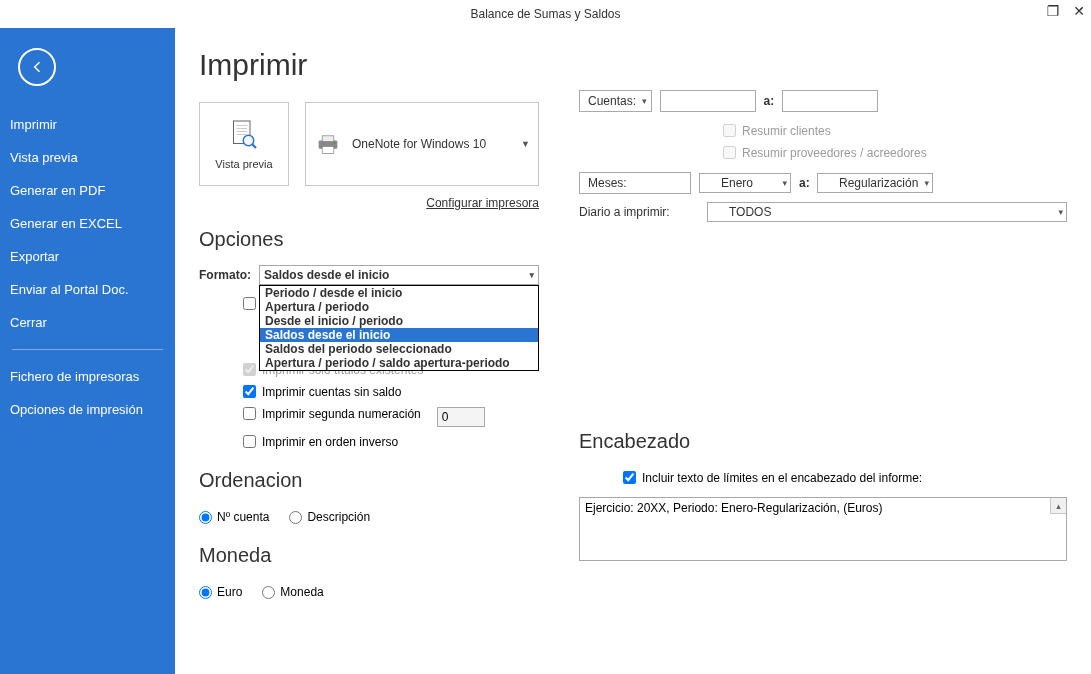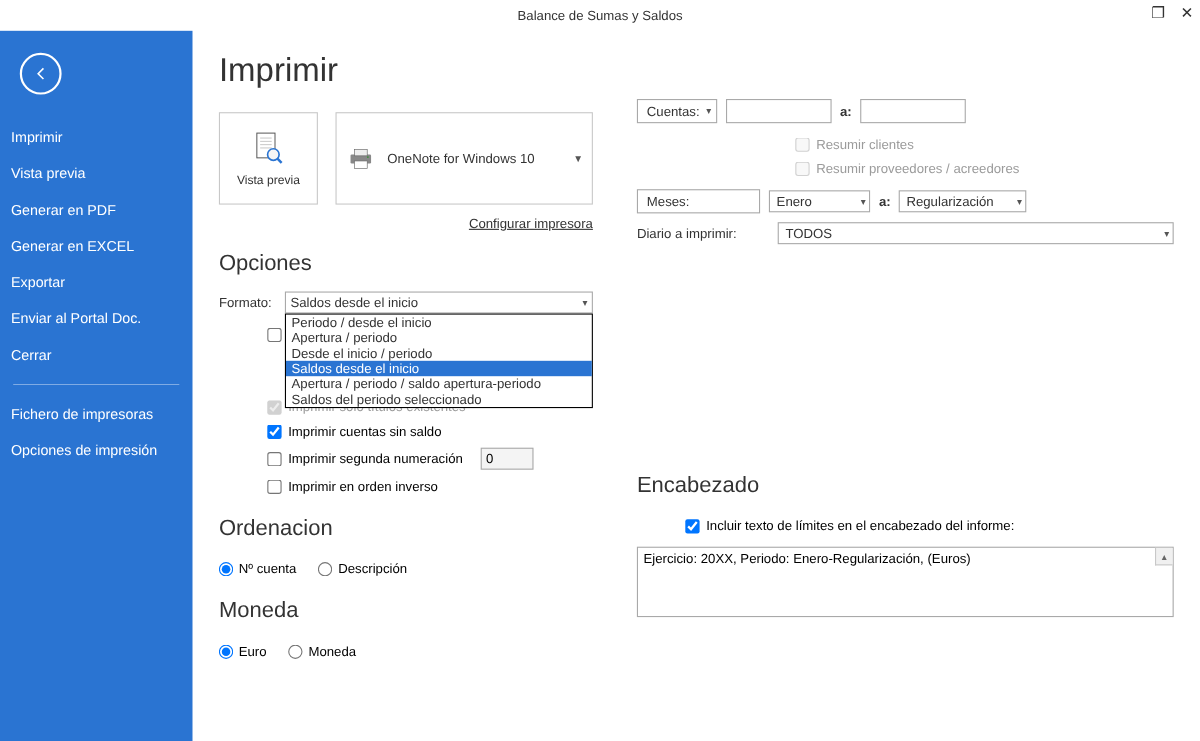--- a/index.html
+++ b/index.html
@@ -36,39 +36,39 @@
 
   .cfg-link { font-size: 12px; color: #333; text-decoration: underline; text-align: right; margin: 4px 0 14px; cursor: pointer; }
 
   .formrow { display: flex; align-items: center; font-size: 12px; color: #333; margin-bottom: 8px; }
   .formrow .lbl { width: 60px; }
   .select, .input { border: 1px solid #a9a9a9; height: 20px; font-size: 12px; padding: 1px 4px; background: #fff; display: flex; align-items: center; justify-content: space-between; }
   .select { cursor: pointer; }
   .input { }
   .num-input { text-align: right; width: 48px; }
 
-  .chk { display: flex; align-items: center; gap: 6px; font-size: 12px; margin: 4px 0; padding-left: 44px; }
+  .chk { display: flex; align-items: flex-start; gap: 6px; font-size: 12px; margin: 4px 0; padding-left: 44px; }
   .chk.disabled { color: #9b9b9b; }
   .chk.disabled input[type=checkbox] { accent-color: #9b9b9b; }
   .chk .spacer { width: 16px; }
   input[type=checkbox], input[type=radio] { width: 13px; height: 13px; }
 
   .rad { display: flex; align-items: center; gap: 5px; font-size: 12px; margin: 4px 20px 4px 0; }
 
   .radios { display: flex; }
 
   .dropdown-open { position: absolute; border: 1px solid #000; background: #fff; font-size: 12px; box-shadow: 0 0 0 0; z-index: 100; }
   .dropdown-open .dd-item { padding: 0 5px; line-height: 14px; cursor: pointer; white-space: nowrap; }
   .dropdown-open .dd-item.sel { background: #2a74d2; color: #fff; }
 
   .r-row { display: flex; align-items: center; gap: 8px; font-size: 12px; color: #333; margin-bottom: 8px; }
   .r-btn-dd { border: 1px solid #a9a9a9; height: 22px; padding: 0 4px 0 8px; display: flex; align-items: center; gap: 6px; cursor: pointer; background:#fff; }
   .r-input { border: 1px solid #a9a9a9; height: 22px; width: 96px; background: #fff; }
   .r-text { width: 10px; text-align: center; font-weight: bold; }
-  .r-long-select { border: 1px solid #a9a9a9; height: 20px; display: flex; align-items: center; justify-content: space-between; padding: 0 3px 0 6px; font-size: 12px; cursor: pointer; background:#fff; }
+  .r-long-select { border: 1px solid #a9a9a9; height: 20px; display: flex; align-items: center; justify-content: space-between; padding: 0 3px 0 21px; font-size: 12px; cursor: pointer; background:#fff; }
 
   .hdr-textarea { border: 1px solid #a9a9a9; min-height: 64px; font-size: 12px; padding: 3px 5px; position: relative; }
   .hdr-textarea .scroll-up { position: absolute; right: 0; top: 0; width: 16px; height: 16px; display:flex; align-items:center; justify-content:center; color:#666; font-size:9px; background:#f0f0f0; border-left:1px solid #c8c8c8; border-bottom:1px solid #c8c8c8; }
 
 </style>
 </head>
 <body>
 
 <div class="titlebar">
   <span class="title">Balance de Sumas y Saldos</span>
@@ -127,34 +127,34 @@
             <span class="printer-name">OneNote for Windows 10</span>
             <span class="dd-caret">▼</span>
           </div>
         </div>
       </div>
 
       <div class="cfg-link">Configurar impresora</div>
 
       <div class="h2">Opciones</div>
 
-      <div class="formrow" style="position:relative;">
+      <div class="formrow" style="position:relative;font-weight:bold;">
         <span class="lbl">Formato:</span>
         <div class="select" style="flex:1;">
           <span>Saldos desde el inicio</span>
           <span class="dd-caret">▾</span>
         </div>
 
         <div class="dropdown-open" style="left:60px; top:20px; width:280px;">
           <div class="dd-item">Periodo / desde el inicio</div>
           <div class="dd-item">Apertura / periodo</div>
           <div class="dd-item">Desde el inicio / periodo</div>
           <div class="dd-item sel">Saldos desde el inicio</div>
+          <div class="dd-item">Saldos del periodo seleccionado</div>
           <div class="dd-item">Apertura / periodo / saldo apertura-periodo</div>
-          <div class="dd-item">Saldos del periodo seleccionado</div>
         </div>
       </div>
 
       <label class="chk">
         <input type="checkbox" style=""> 
           <span>Totalizar</span>
       </label>
       <label class="chk disabled">
         <span class="spacer"></span>
           <input type="checkbox" disabled="" style=""> 

